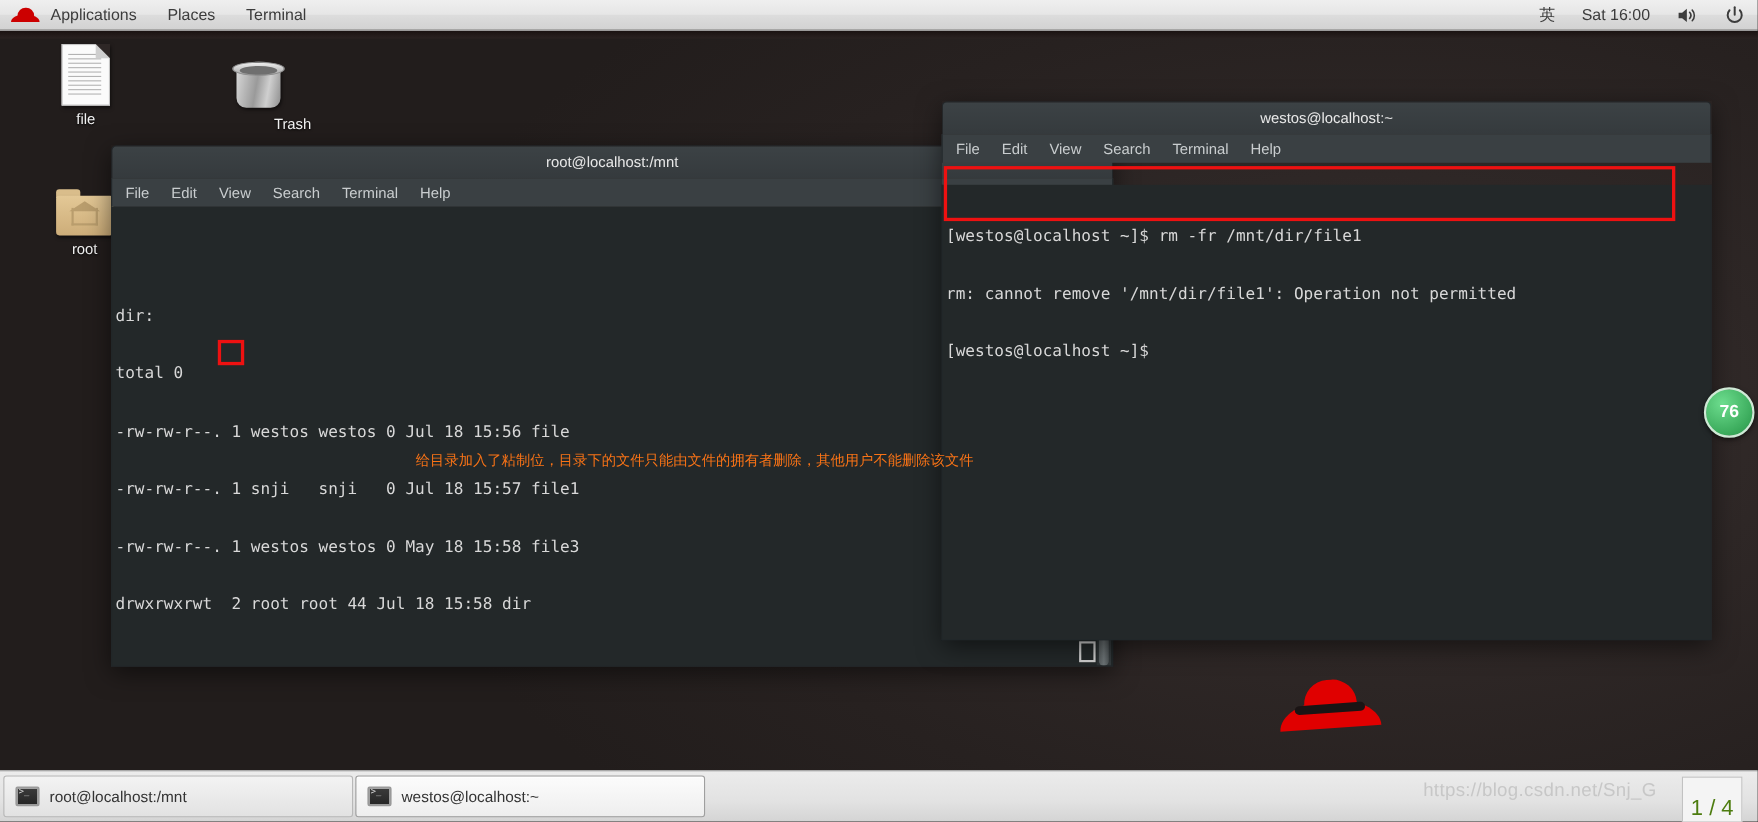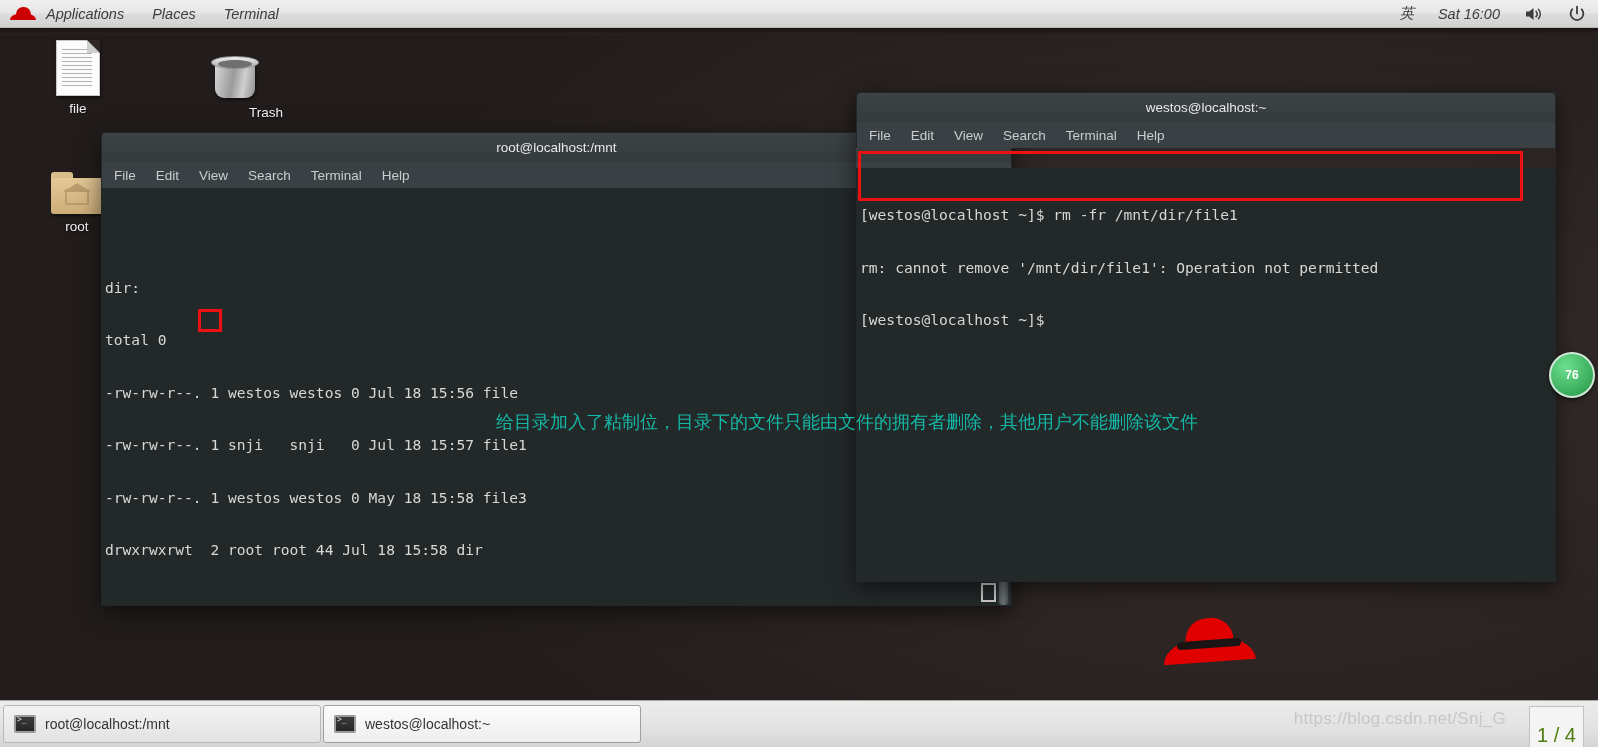--- a/index.html
+++ b/index.html
@@ -23,21 +23,20 @@
   }
 
   
   #topbar{
     position:absolute;left:0;top:0;width:1598px;height:28px;
     background:linear-gradient(180deg,#efefef 0%,#e6e6e6 48%,#dcdcdc 52%,#d2d2d2 100%);
     border-bottom:1px solid #b9b9b9;
     display:flex;align-items:center;
     font-size:14.5px;color:#3c3c3c;
     box-sizing:border-box;
-    font-style:italic;
   }
   .tb-item{padding:0 14px;height:28px;display:flex;align-items:center;cursor:default;}
   #rh-logo{width:26px;height:16px;position:relative;margin-left:10px;margin-right:-4px;}
   #rh-logo .brim{position:absolute;left:0;bottom:2px;width:26px;height:7px;background:#cc0000;border-radius:50%/100% 100% 0 0;}
   #rh-logo .crown{position:absolute;left:6px;bottom:6px;width:15px;height:9px;background:#cc0000;border-radius:8px 8px 2px 2px;}
   #tb-right{margin-left:auto;display:flex;align-items:center;}
   #tb-right .tb-item{padding:0 12px;}
   .cjk{font-family:"DejaVu Sans", sans-serif;}
 
   
@@ -74,21 +73,21 @@
   #rhel-wm .hat .band{position:absolute;left:14px;bottom:24px;width:64px;height:8px;background:#1a1414;border-radius:4px;transform:rotate(-4deg);}
   #rhel-wm .wordmark{color:#fff;line-height:1.02;}
   #rhel-wm .l1{font-size:35px;font-weight:bold;letter-spacing:-0.5px;}
   #rhel-wm .l2{font-size:32px;font-weight:normal;letter-spacing:0px;}
 
   
   #badge{
     position:absolute;left:1549px;top:352px;width:46px;height:46px;border-radius:50%;
     background:radial-gradient(circle at 35% 30%,#6ddd8e,#3aaa5b 70%,#2c8d4a);
     border:2px solid #cfe9d6;box-shadow:0 2px 5px rgba(0,0,0,.55);
-    color:#fff;font-size:12px;font-weight:bold;display:flex;align-items:center;justify-content:center;
+    color:#fff;font-size:16px;font-weight:bold;display:flex;align-items:center;justify-content:center;
     box-sizing:border-box;
   }
 
   
   .term{position:absolute;box-shadow:0 6px 22px rgba(0,0,0,.55);}
   .term .titlebar{
     height:30px;background:linear-gradient(180deg,#3c4245 0%,#353a3d 100%);
     border:1px solid #22272a;border-bottom:none;box-sizing:border-box;
     border-radius:5px 5px 0 0;display:flex;align-items:center;justify-content:center;
     color:#e8e8e8;font-size:13.5px;
@@ -130,23 +129,22 @@
     border:2px solid #cfcfcf;box-sizing:border-box;background:transparent;
   }
 
   
   .redbox{position:absolute;border:3px solid #ee1111;box-sizing:border-box;pointer-events:none;}
   #redbox-t{left:198px;top:309px;width:24px;height:23px;}
   #redbox-cmd{left:858px;top:151px;width:665px;height:50px;}
 
   #cn-note{
     position:absolute;left:378px;top:410px;width:820px;
-    color:#14b8a6;font-size:18px;font-family:"DejaVu Sans",sans-serif;
+    color:#f97316;font-size:13px;font-family:"DejaVu Sans",sans-serif;
     white-space:nowrap;
-    text-align:right;
   }
 
   
   #taskbar{
     position:absolute;left:0;top:700px;width:1598px;height:47px;
     background:linear-gradient(180deg,#ececec 0%,#e2e2e2 60%,#d4d4d4 100%);
     border-top:1px solid #a9a9a9;box-sizing:border-box;
     display:flex;align-items:center;padding:4px 3px;
   }
   .task{

